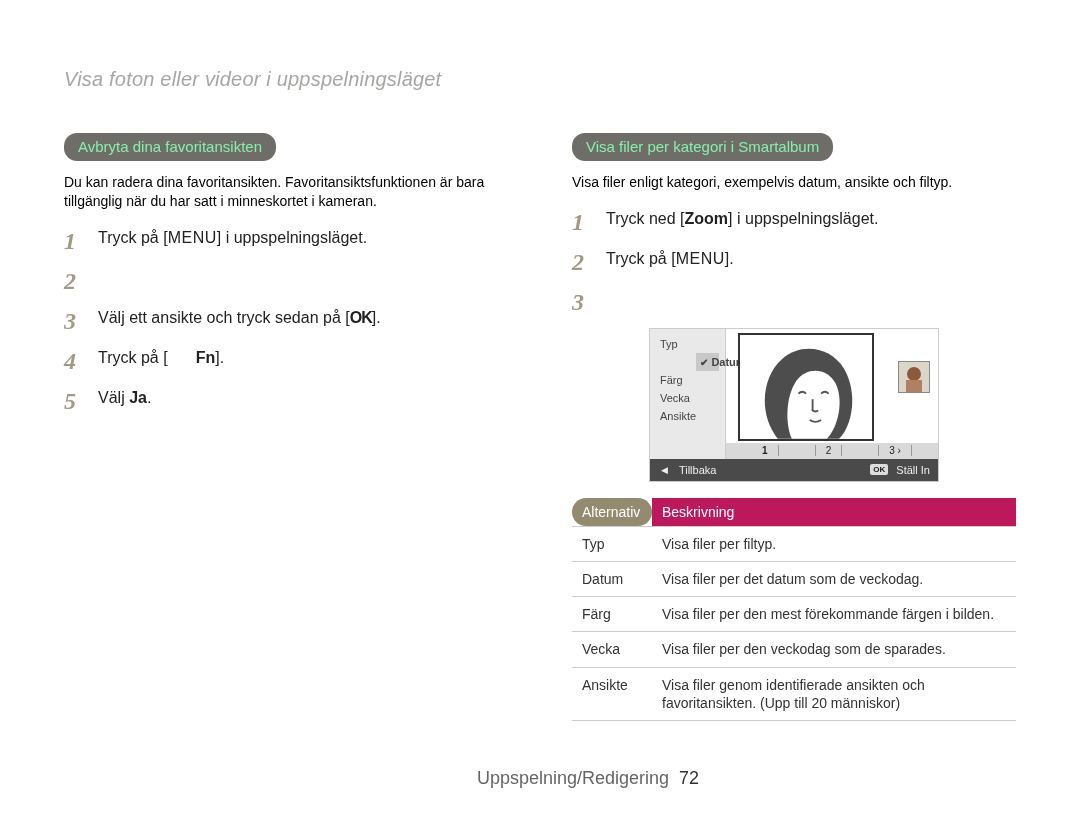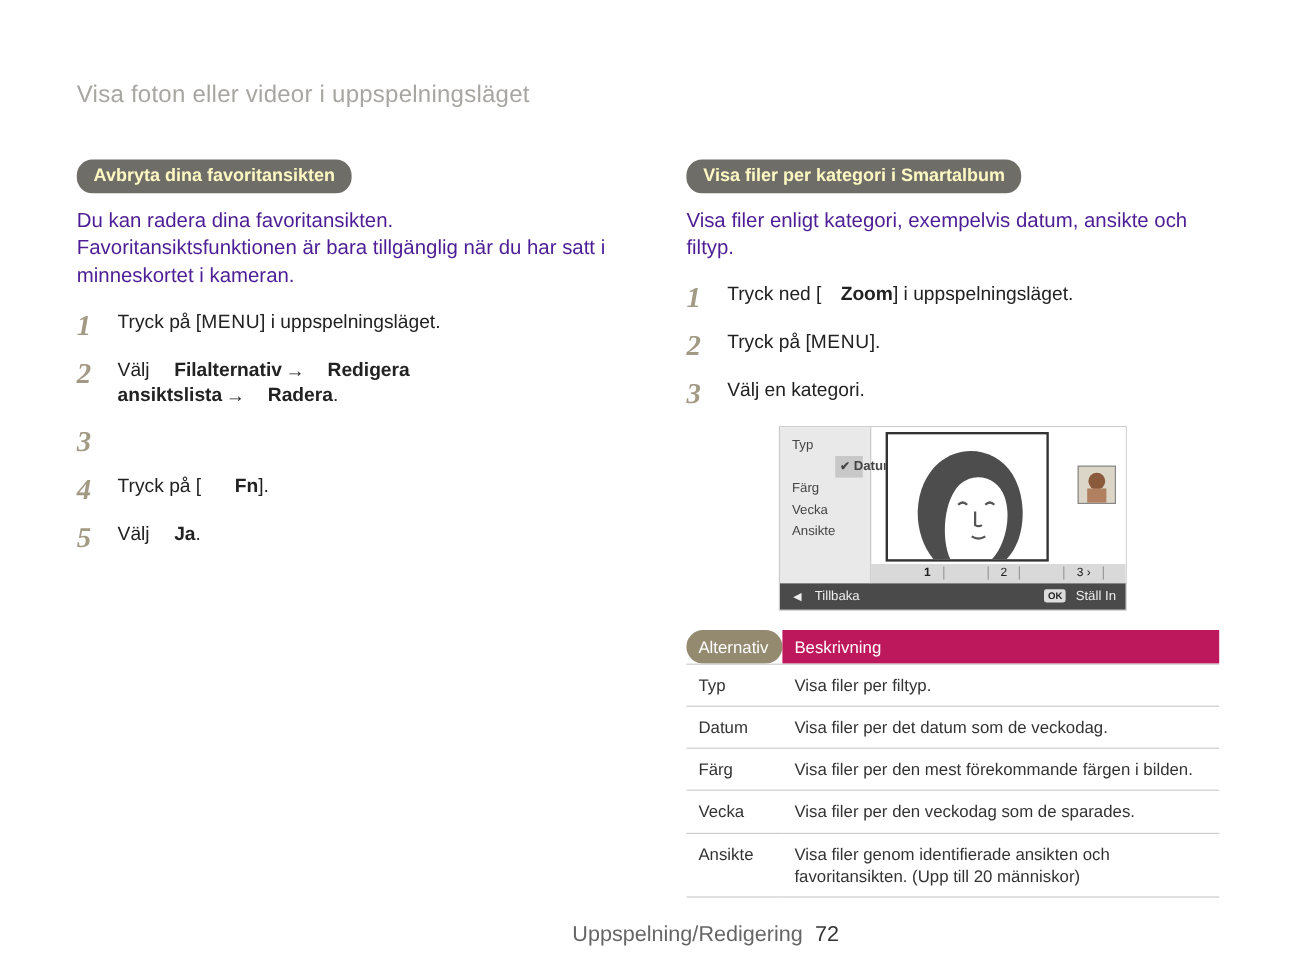--- a/index.html
+++ b/index.html
@@ -16,44 +16,44 @@
     padding: 68px 64px 20px 64px;
     position: relative;
     height: 100%;
   }
   .page-title {
     color: #a8a6a2;
     font-size: 20px;
     font-weight: 400;
     margin-bottom: 42px;
     letter-spacing: 0.2px;
+    font-style: italic;
   }
   .cols {
     display: flex;
     gap: 64px;
   }
   .col {
     flex: 1;
     min-width: 0;
   }
   .pill {
     display: inline-block;
     background: #6f6d68;
-    color: #fef9c3;
+    color: #86efac;
     font-size: 15px;
     padding: 5px 14px 6px;
     border-radius: 13px;
     margin-bottom: 8px;
-    font-weight: bold;
   }
   .bodytext {
-    font-size: 17px;
+    font-size: 14px;
     line-height: 1.35;
     margin: 4px 0 16px 0;
-    color: #4c1d95;
+    color: #000000;
   }
   .steps { margin-top: 6px; }
   .step {
     display: flex;
     gap: 10px;
     align-items: flex-start;
     margin: 10px 0 14px;
   }
   .step .num {
     font-style: italic;
@@ -65,21 +65,21 @@
     text-align: left;
     line-height: 1;
     margin-top: 2px;
   }
   .step .txt {
     flex: 1;
     font-size: 16px;
     color: #222;
     line-height: 1.35;
   }
-  .bold { font-weight: 600; margin-left: 16px; }
+  .bold { font-weight: 600; }
   .menu-icon {
     display: inline-block;
     font-weight: 400;
     letter-spacing: 0.5px;
   }
   .ok-icon {
     display: inline-block;
     font-weight: 800;
     letter-spacing: -1px;
   }
@@ -226,26 +226,26 @@
 
       <div class="steps">
         <div class="step">
           <div class="num">1</div>
           <div class="txt">
             <span>Tryck på [</span><span class="menu-icon">MENU</span><span>] i uppspelningsläget.</span>
           </div>
         </div>
         <div class="step">
           <div class="num">2</div>
-          <div class="txt">
-            <span>Välj </span><span class="bold">Filalternativ</span><span class="arrow-icon">→</span><span class="bold">Redigera ansiktslista</span><span class="arrow-icon">→</span><span class="bold">Radera</span>.
-          </div>
         </div>
         <div class="step">
           <div class="num">3</div>
+          <div class="txt">
+            <span>Välj ett ansikte och tryck sedan på [</span><span class="ok-icon">OK</span><span>].</span>
+          </div>
         </div>
         <div class="step">
           <div class="num">4</div>
           <div class="txt">
             <span>Tryck på [</span><span class="fn-icon">Fn</span><span>].</span>
           </div>
         </div>
         <div class="step">
           <div class="num">5</div>
           <div class="txt">
@@ -267,21 +267,20 @@
           </div>
         </div>
         <div class="step">
           <div class="num">2</div>
           <div class="txt">
             <span>Tryck på [</span><span class="menu-icon">MENU</span><span>].</span>
           </div>
         </div>
         <div class="step">
           <div class="num">3</div>
-          <div class="txt">Välj en kategori.</div>
         </div>
       </div>
 
       
       <div class="lcd-wrap">
         <div class="lcd-main">
           <div class="lcd-side">
             <div class="side-item">Typ</div>
             <div class="side-item active"><span class="check">✔</span><span>Datum</span></div>
             <div class="side-item">Färg</div>

